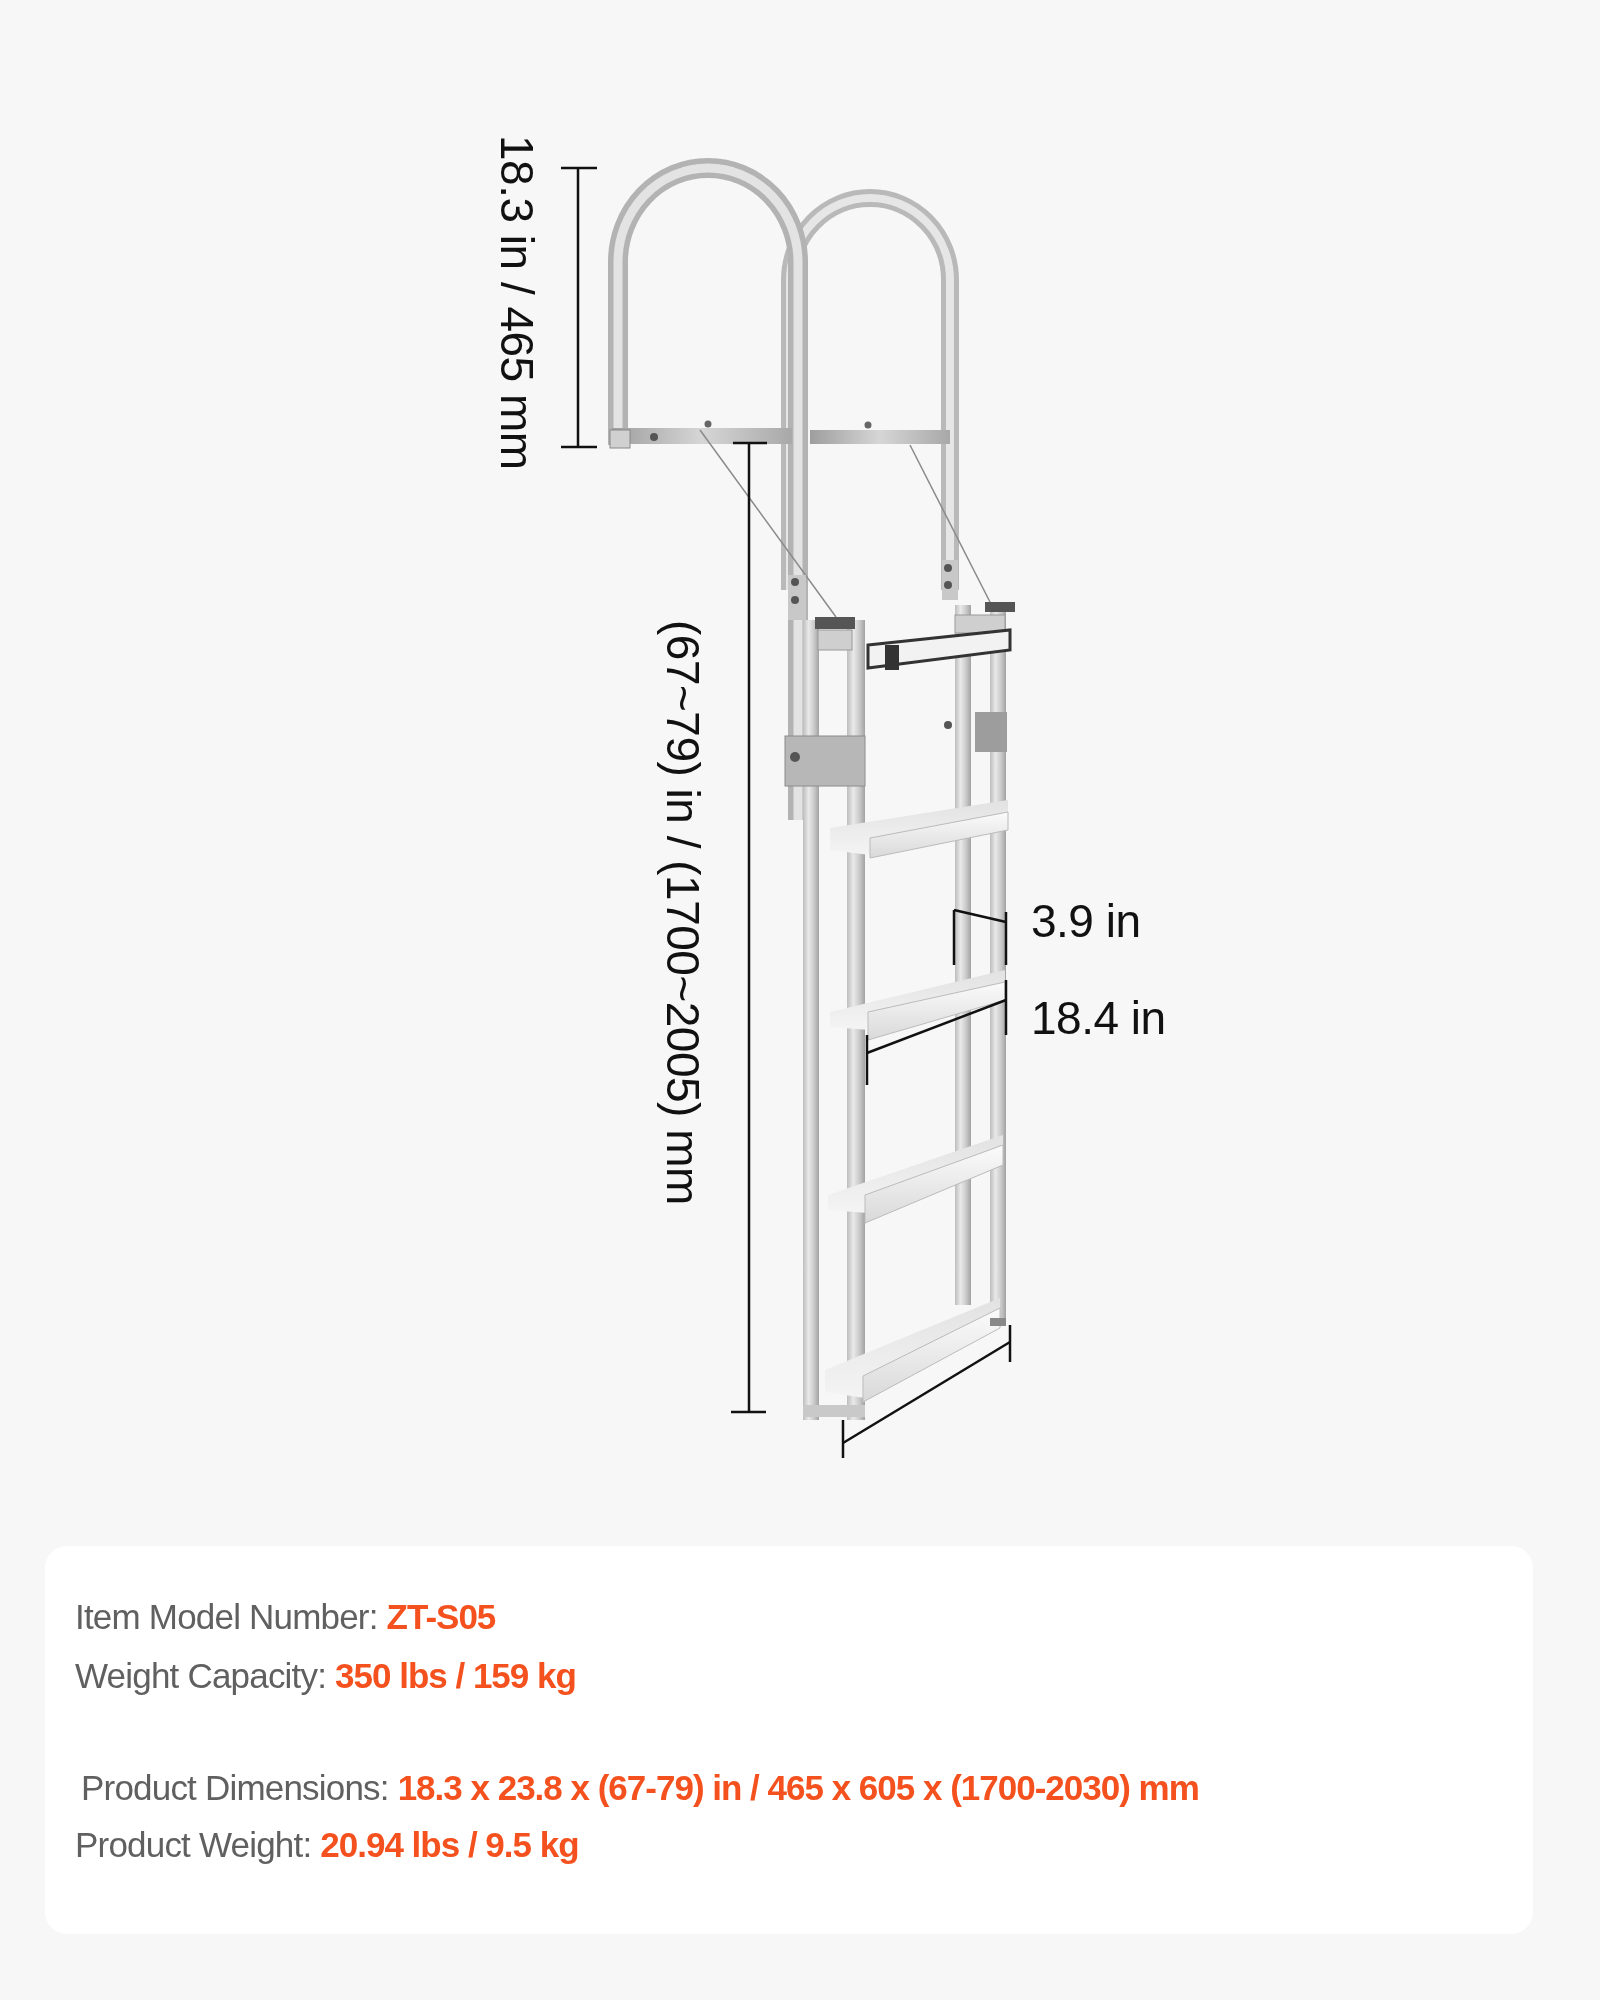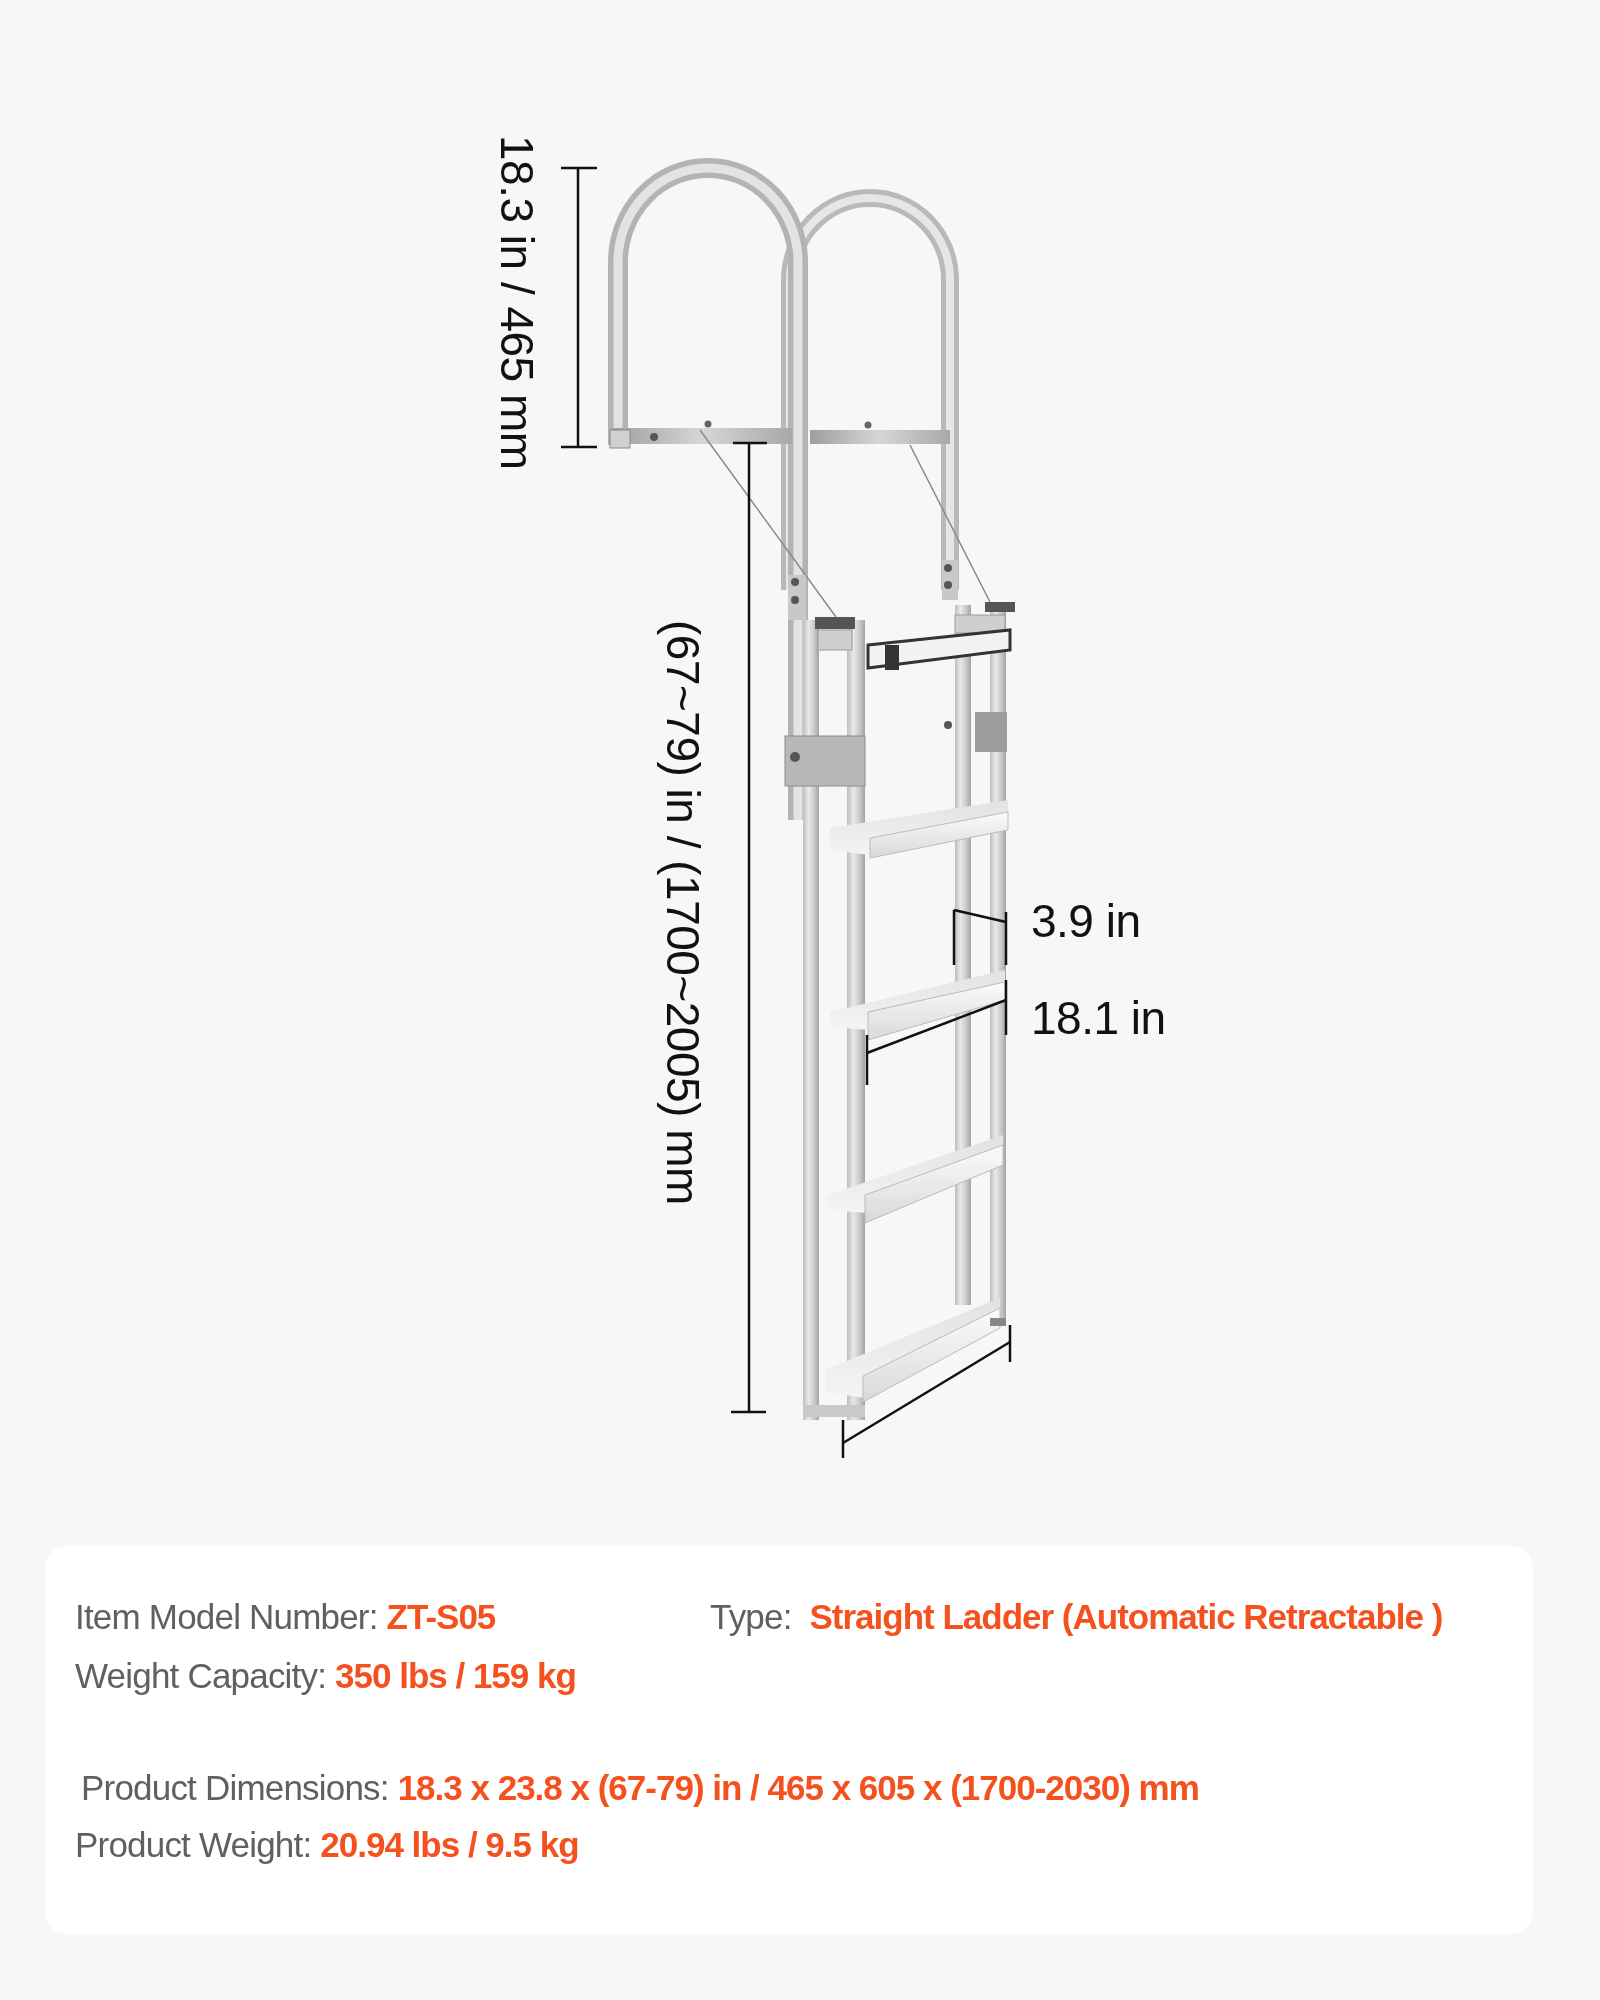--- a/index.html
+++ b/index.html
@@ -141,29 +141,26 @@
 
       <line x1="843" y1="1443" x2="1010" y2="1342"></line>
       <line x1="843" y1="1420" x2="843" y2="1458"></line>
       <line x1="1010" y1="1325" x2="1010" y2="1362"></line>
     </g>
   </svg>
 
   <div class="dim-label rot" style="left:540px; top:135px;">18.3 in / 465 mm</div>
   <div class="dim-label rot" style="left:706px; top:620px;">(67~79) in / (1700~2005) mm</div>
   <div class="dim-label" style="left:1031px; top:898px;">3.9 in</div>
-  <div class="dim-label" style="left:1031px; top:995px;">18.1 in</div>
+  <div class="dim-label" style="left:1031px; top:995px;">18.4 in</div>
 </div>
 
 <div class="spec-card">
   <div class="spec-row" style="left:30px; top:53px;">
     <span class="spec-label">Item Model Number: </span><span class="spec-value">ZT-S05</span>
-  </div>
-  <div class="spec-row" style="left:665px; top:53px;">
-    <span class="spec-label" style="white-space:pre;">Type:  </span><span class="spec-value">Straight Ladder (Automatic Retractable )</span>
   </div>
   <div class="spec-row" style="left:30px; top:112px;">
     <span class="spec-label">Weight Capacity: </span><span class="spec-value">350 lbs / 159 kg</span>
   </div>
   <div class="spec-row" style="left:30px; top:224px;margin-left:6px;">
     <span class="spec-label">Product Dimensions: </span><span class="spec-value">18.3 x 23.8 x (67-79) in / 465 x 605 x (1700-2030) mm</span>
   </div>
   <div class="spec-row" style="left:30px; top:281px;">
     <span class="spec-label">Product Weight: </span><span class="spec-value">20.94 lbs / 9.5 kg</span>
   </div>

